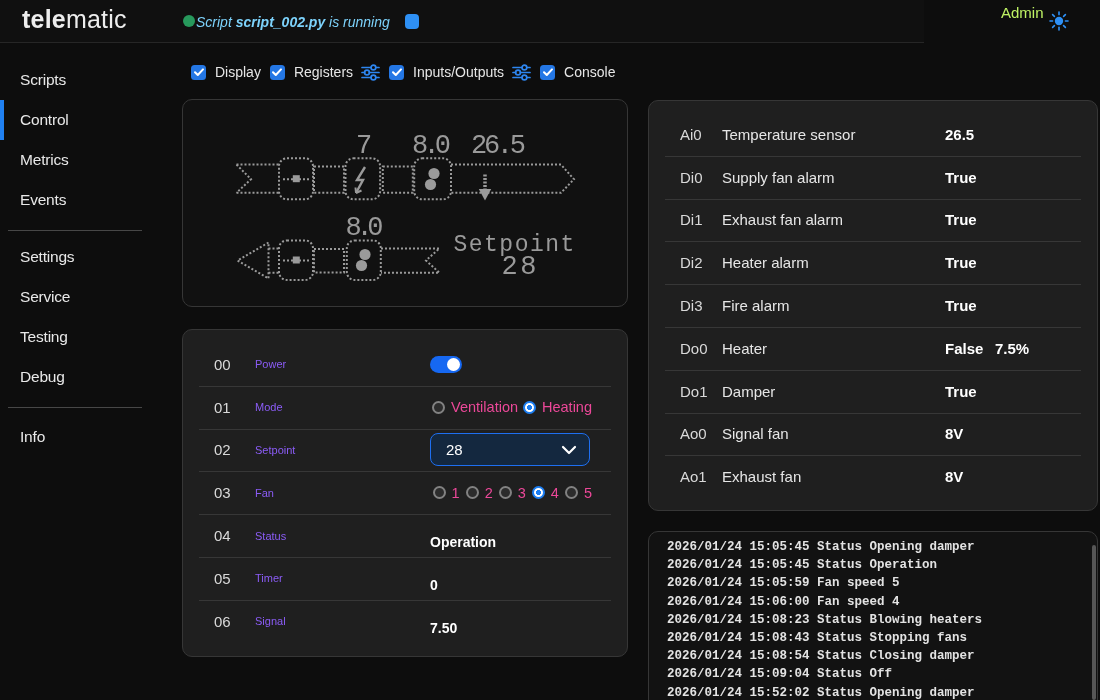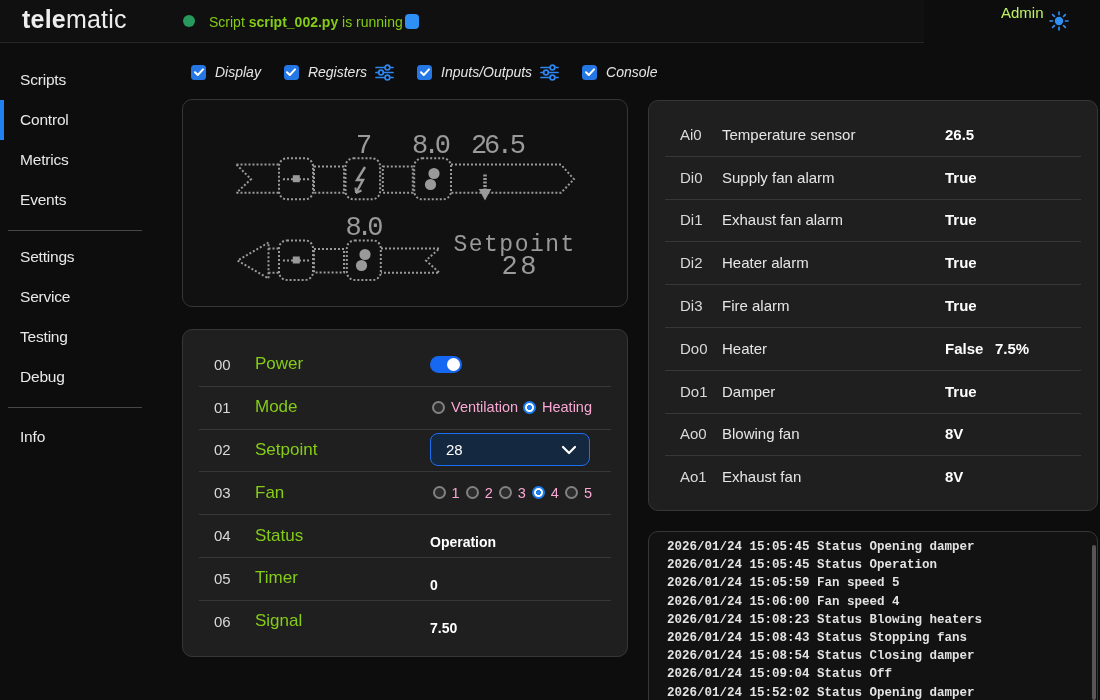--- a/index.html
+++ b/index.html
@@ -7,37 +7,37 @@
     font-family:"Liberation Sans", sans-serif; color:#e6e6e6; }
 
   
   #header { position:absolute; left:0; top:0; width:924px; height:43px;
     background:#101010; border-bottom:1px solid #262626; }
   #logo { position:absolute; left:22px; top:5px; font-size:25px; color:#ededed;
     font-weight:400; letter-spacing:0.2px; }
   #logo b { font-weight:700; }
   #stat-dot { position:absolute; left:183px; top:15px; width:12px; height:12px;
     border-radius:50%; background:#27995c; }
-  #stat-text { position:absolute; left:209px; top:13.5px; font-size:14px; color:#84cc16; }
+  #stat-text { position:absolute; left:196px; top:13.5px; font-size:14px; color:#7dd3fc;font-style:italic; }
   #stat-stop { position:absolute; left:405px; top:14px; width:14px; height:15px;
     border-radius:4px; background:#2e90f5; }
   #admin { position:absolute; left:1001px; top:4px; font-size:15px; color:#bef264; }
   #sun { position:absolute; left:1049px; top:11px; }
 
   
   #side { position:absolute; left:0; top:43px; width:166px; }
   .sitem { position:relative; height:40px; line-height:40px; padding-left:20px;
     font-size:15.5px; color:#e8e8e8; letter-spacing:-0.2px; }
   .sitem.active::before { content:""; position:absolute; left:0; top:0; width:4px;
     height:40px; background:#2080f0; }
   .sdiv { height:1px; background:#474747; margin:10px 24px 6px 8px; }
 
   
   #cbrow { position:absolute; left:191px; top:60px; height:24px; display:flex;
-    align-items:center; gap:23px;font-style:italic; }
+    align-items:center; gap:9px; }
   .cbitem { display:flex; align-items:center; font-size:14px; color:#e6e6e6; }
   .cb { width:15px; height:15px; border-radius:3.5px; background:#2477e5;
     margin-right:9px; position:relative; }
   .cb svg { position:absolute; left:1.5px; top:1.5px; }
   .fico { margin-left:8px; }
 
   
   .panel { position:absolute; background:#1f1f1f; border:1px solid #363636;
     border-radius:10px; }
   #display-p { left:182px; top:99px; width:446px; height:208px; background:#111111; }
@@ -48,35 +48,35 @@
     font-family:"Liberation Mono", monospace; font-size:12.5px; font-weight:700;
     line-height:18.2px; color:#e3e3e3; white-space:pre; }
   #scrollbar { position:absolute; left:1091.5px; top:545px; width:4.5px; height:155px;
     background:#565656; border-radius:2px; }
 
   
   .row { height:42.8px; display:flex; align-items:center; position:relative; }
   .row + .row::before { content:""; position:absolute; left:16px; right:16px; top:0;
     height:1px; background:#373737; }
   .rnum { position:absolute; left:31px; color:#d9d9d9; font-size:15px; }
-  .rlab { position:absolute; left:72px; color:#84cc16; font-size:17px; }
+  .rlab { position:absolute; left:72px; color:#8b5cf6; font-size:11px; }
   .rctl { position:absolute; left:247px; right:35px; display:flex; align-items:center; }
   .rval { position:absolute; left:247px; font-size:14px; font-weight:700; color:#fff;margin-top:13px; }
   .iolab { position:absolute; left:73px; color:#e6e6e6; font-size:15px; }
   .ioval { position:absolute; left:296px; font-size:15px; font-weight:700; color:#fff; }
   .ioval2 { position:absolute; left:346px; font-size:15px; font-weight:700; color:#fff; }
 
   
   .toggle { width:32px; height:17px; border-radius:9px; background:#1668f2; position:relative; }
   .toggle::after { content:""; position:absolute; right:2px; top:2px; width:13px;
     height:13px; border-radius:50%; background:#fff; }
   .radio { width:13px; height:13px; border-radius:50%; background:#2c2c2c;
     border:2px solid #828282; flex:none; }
   .radio.on { border:2.5px solid #1c7ef2; background:radial-gradient(circle, #1c7ef2 0 2.3px, #ffffff 2.4px 100%); }
-  .rtext { font-size:14.5px; color:#f9a8d4; margin:0 0 0 6px; }
+  .rtext { font-size:14.5px; color:#ec4899; margin:0 0 0 6px; }
   .sel { width:160px; height:33px; border:1.5px solid #1e6ff0; border-radius:8px;
     background:#14283f; position:relative; color:#fff; font-size:15px;
     line-height:31px; padding-left:15px; }
 </style>
 </head>
 <body>
 
 <div id="header">
   <div id="logo"><b>tele</b>matic</div>
   <div id="stat-dot"></div>
@@ -298,21 +298,21 @@
       <span class="ioval">False</span>
       <span class="ioval2">7.5%</span>
     </div>
   <div class="row">
       <span class="rnum">Do1</span>
       <span class="iolab">Damper</span>
       <span class="ioval">True</span>
     </div>
   <div class="row">
       <span class="rnum">Ao0</span>
-      <span class="iolab">Blowing fan</span>
+      <span class="iolab">Signal fan</span>
       <span class="ioval">8V</span>
     </div>
   <div class="row">
       <span class="rnum">Ao1</span>
       <span class="iolab">Exhaust fan</span>
       <span class="ioval">8V</span>
     </div>
 </div>
 
 <div class="panel" id="console-p">2026/01/24 15:05:45 Status Opening damper

